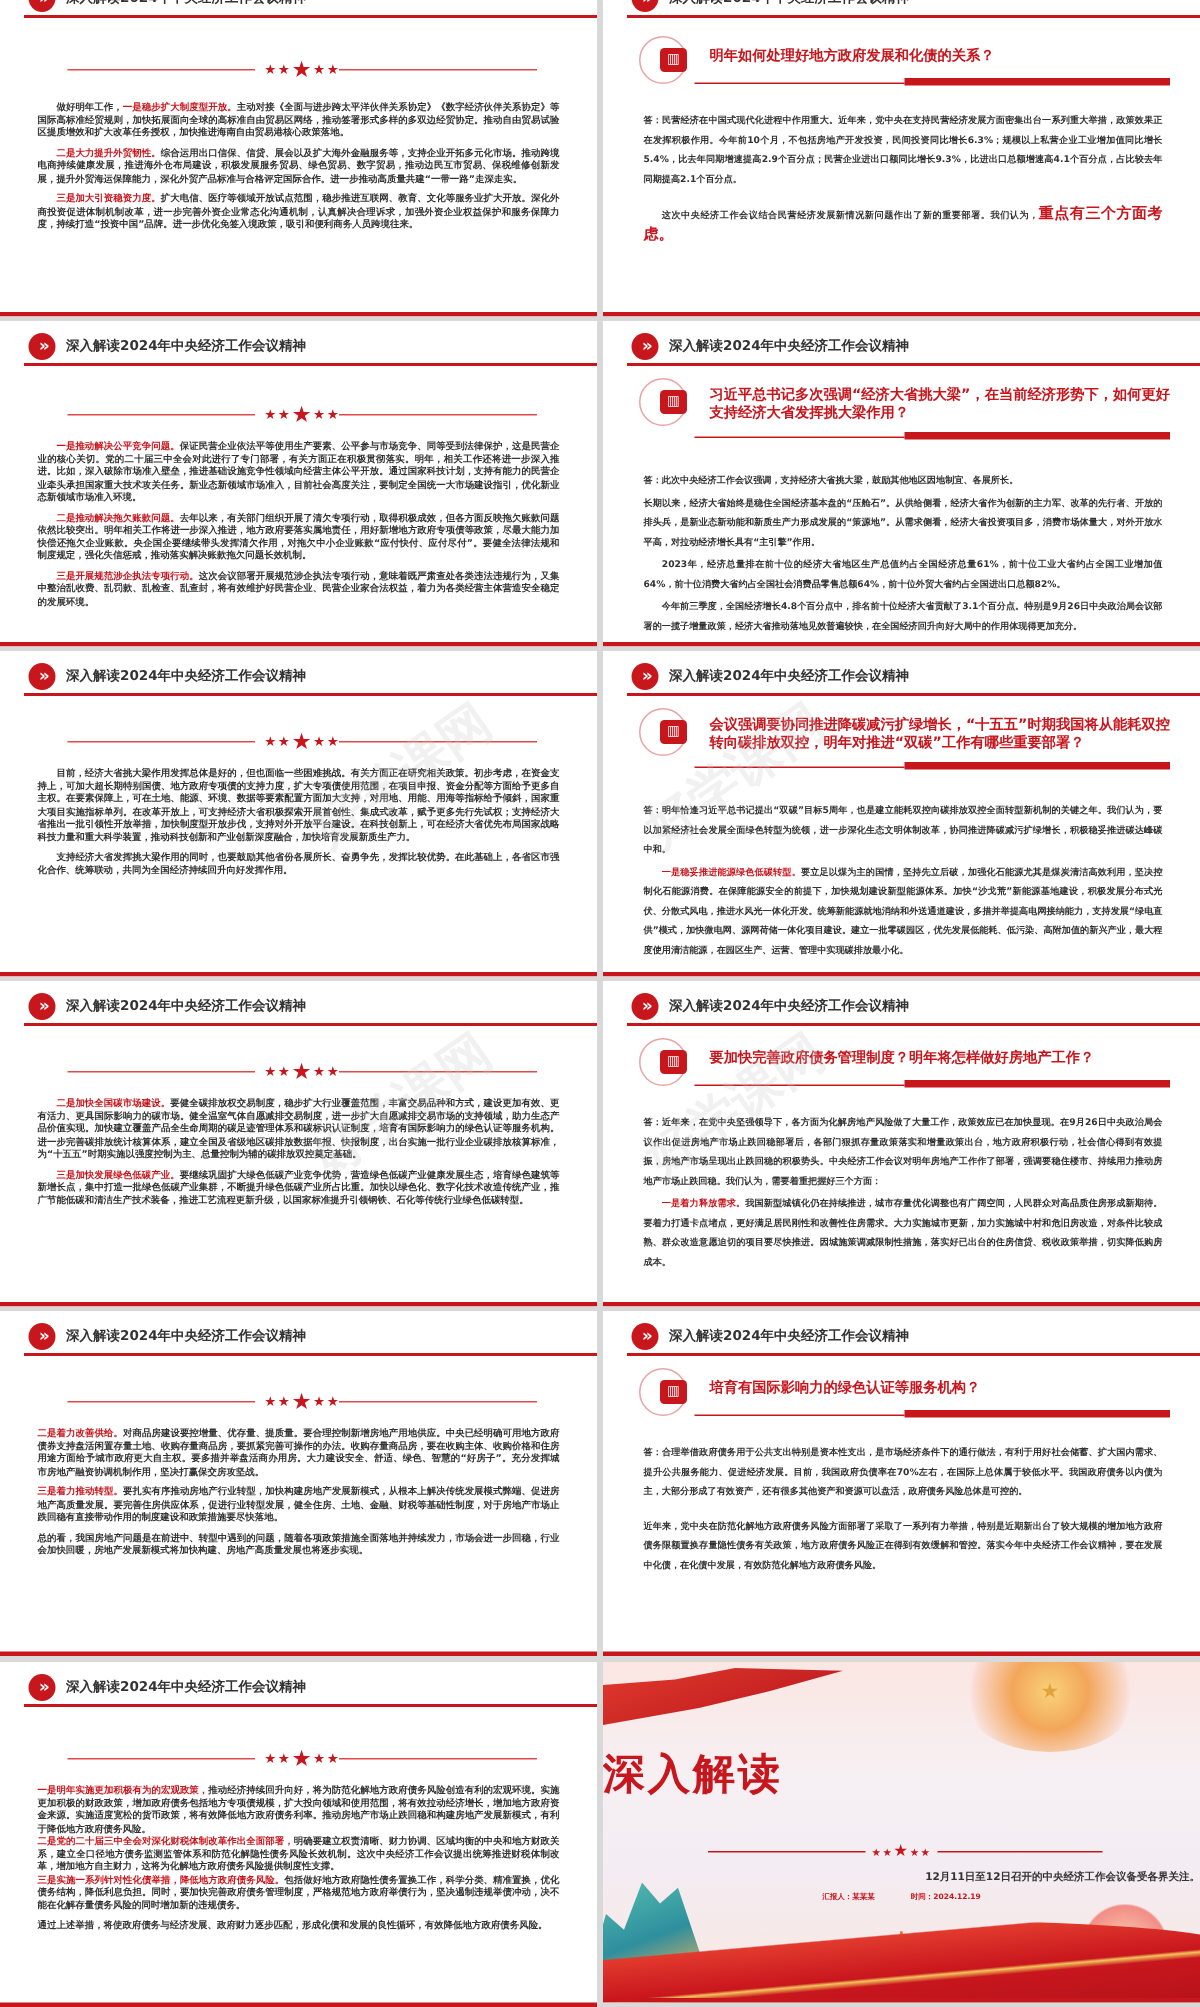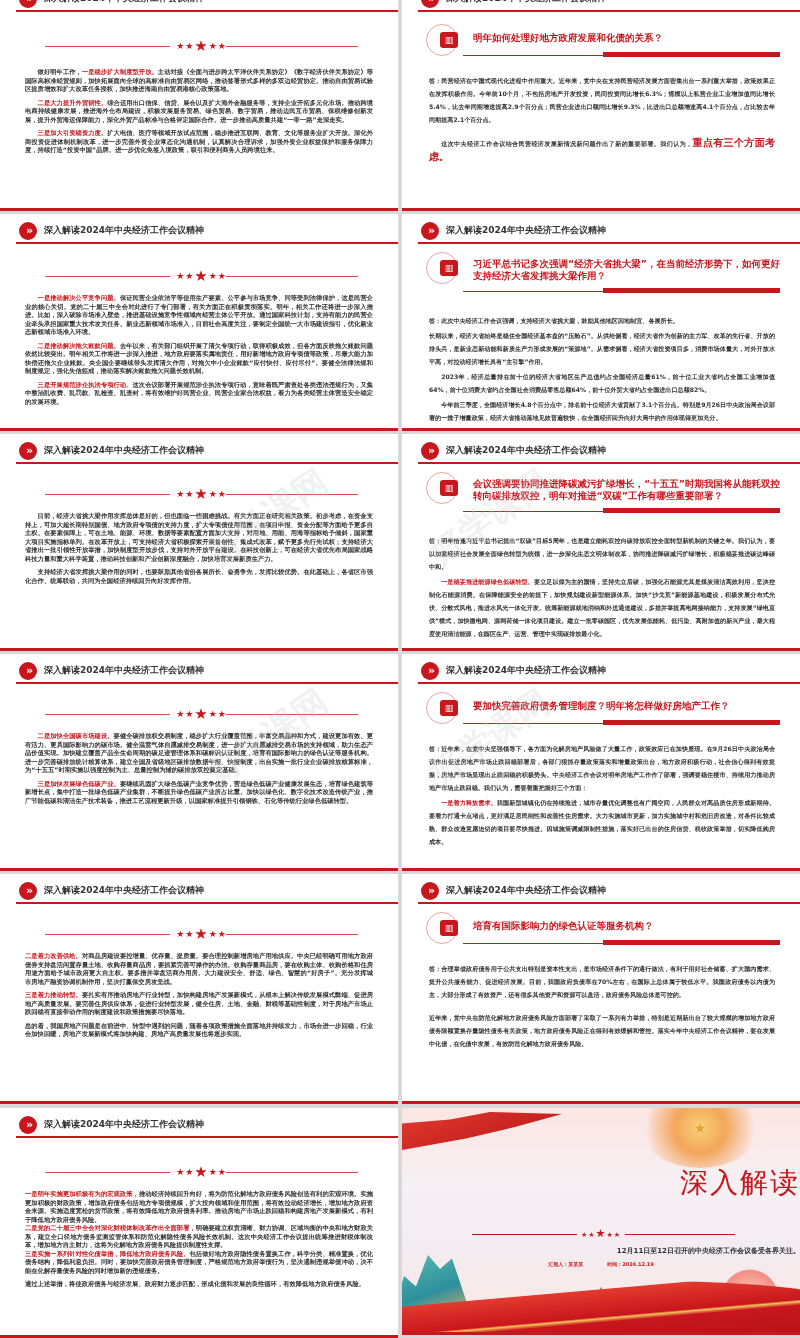--- a/index.html
+++ b/index.html
@@ -28,21 +28,21 @@
 .qbox .ul1{position:absolute;left:45px;width:140px;height:1px;background:#c8161d}
 .qbox .ul2{position:absolute;left:185px;right:0;height:5px;background:#c8161d}
 .ans{position:absolute;left:27px;right:25px;font-size:6.1px;line-height:13px;color:#333;font-weight:bold;text-align:justify}
 .ans p{margin-bottom:2px}
 .ans p.in{text-indent:2em}
 .big{font-size:10px;color:#c8161d;font-weight:bold}
 .cover{background:linear-gradient(180deg,#fbe6e2 0%,#f6f0f4 35%,#f3ecf2 60%,#f9e7e0 100%)}
 .cover .flag{position:absolute;left:0;top:4px;width:160px;height:38px;background:linear-gradient(160deg,#e23a2e,#b5131a);clip-path:polygon(0 30%,30% 20%,55% 0,100% 5%,70% 40%,40% 70%,0 100%)}
 .cover .emb{position:absolute;right:40px;top:-20px;width:120px;height:80px;border-radius:50%;background:radial-gradient(circle,#f9d27a 0%,#f3a65a 35%,rgba(248,190,160,0.3) 70%,transparent 75%)}
 .cover .emb span{position:absolute;left:50%;top:50%;transform:translate(-50%,-50%);color:#e4a23c;font-size:14px}
-.cover .t1{position:absolute;left:0;right:0;top:56px;text-align:right;font-size:28px;font-weight:normal;color:#c8161d;letter-spacing:2px}
+.cover .t1{position:absolute;left:0;right:0;top:56px;text-align:left;font-size:28px;font-weight:bold;color:#c8161d;letter-spacing:2px}
 .cover .t2{position:absolute;left:0;right:0;top:92px;text-align:center;font-size:20px;font-weight:bold;color:#c8161d}
 .cover .sl{position:absolute;top:126px;height:1px;background:#c8161d}
 .cover .ss{position:absolute;left:50%;top:119px;transform:translateX(-50%);color:#c8161d;font-size:7px;letter-spacing:1px}
 .cover .ss b{font-size:11px}
 .cover .sub{position:absolute;left:0;right:0;top:138px;text-align:right;font-size:7px;font-weight:bold;color:#333}
 .cover .meta{position:absolute;left:0;right:0;top:153px;text-align:center;font-size:5px;font-weight:bold;color:#c8161d}
 .cover .meta span{margin:0 12px}
 .cover .mtnL{position:absolute;left:-10px;top:140px;width:80px;height:70px;background:linear-gradient(160deg,#5ec6b4,#2e8f9d 60%,#e9b45e);clip-path:polygon(0 100%,15% 40%,30% 55%,45% 10%,60% 30%,75% 15%,100% 100%)}
 .cover .flwL{position:absolute;left:85px;top:190px;width:40px;height:30px;border-radius:50%;background:radial-gradient(circle,#f7b9a0,#ef7f74 60%,transparent 62%)}
 .cover .flwR{position:absolute;right:10px;top:160px;width:80px;height:60px;border-radius:50%;background:radial-gradient(circle,#fbd1b4,#f28d86 55%,transparent 58%)}

